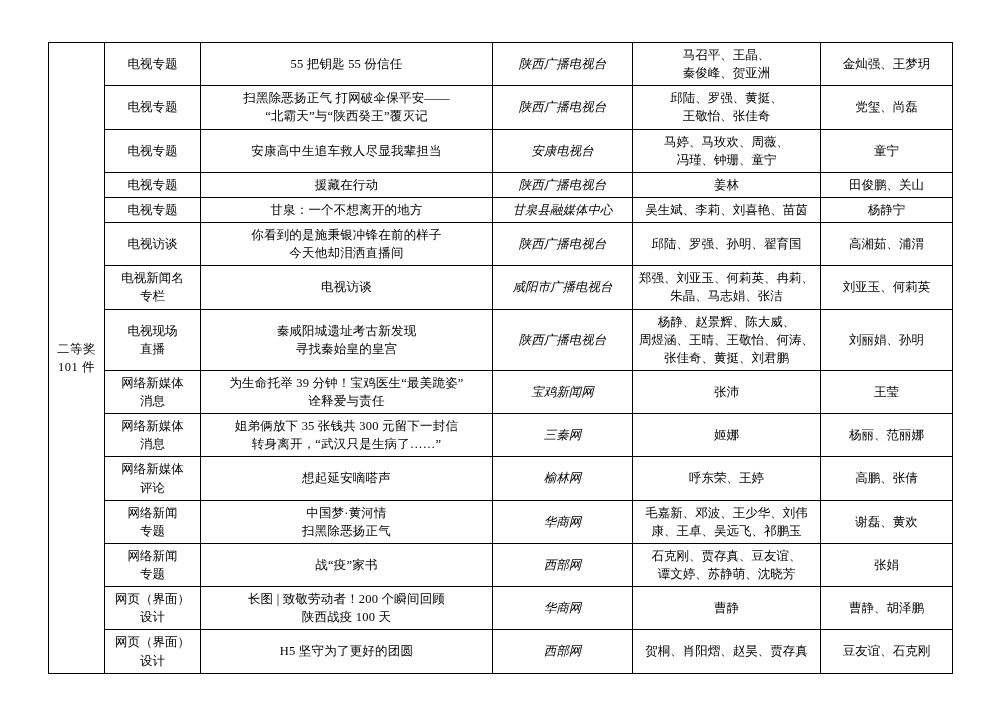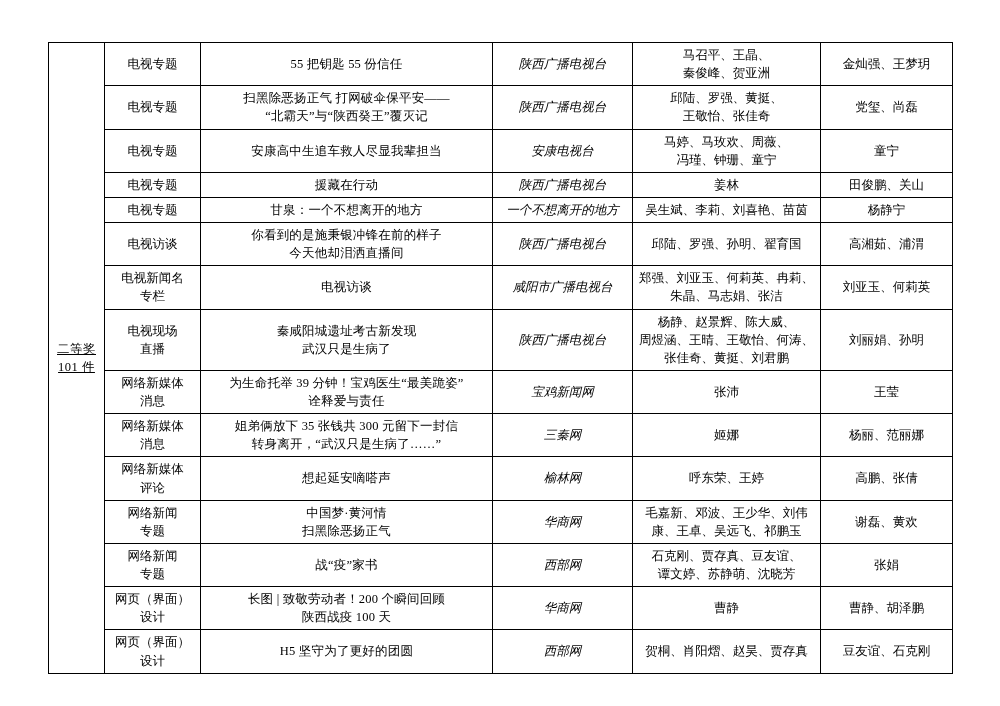--- a/index.html
+++ b/index.html
@@ -46,21 +46,20 @@
   col.c-cat    { width: 96px; }
   col.c-title  { width: 292px; }
   col.c-unit   { width: 140px; }
   col.c-author { width: 188px; }
   col.c-editor { width: 132px; }
 
   td.grade-cell {
     font-size: 13px;
     line-height: 1.5;
     letter-spacing: 0.5px;
-    text-decoration: underline;
   }
   td.cat-cell {
     font-size: 12.5px;
     line-height: 1.5;
   }
   td.title-cell {
     font-size: 12.5px;
     line-height: 1.55;
     letter-spacing: 0.2px;
     margin-left: 8px;
@@ -172,21 +171,21 @@
             </td>
           </tr>
           <tr>
             <td class="cat-cell">
               <span class="ln">电视专题</span>
             </td>
             <td class="title-cell">
               <span class="ln">甘泉：一个不想离开的地方</span>
             </td>
             <td class="unit-cell">
-              <span class="ln">一个不想离开的地方</span>
+              <span class="ln">甘泉县融媒体中心</span>
             </td>
             <td class="author-cell">
               <span class="ln">吴生斌、李莉、刘喜艳、苗茵</span>
             </td>
             <td class="editor-cell">
               <span class="ln">杨静宁</span>
             </td>
           </tr>
           <tr>
             <td class="cat-cell">
@@ -225,21 +224,21 @@
               <span class="ln">刘亚玉、何莉英</span>
             </td>
           </tr>
           <tr>
             <td class="cat-cell">
               <span class="ln">电视现场</span>
               <span class="ln">直播</span>
             </td>
             <td class="title-cell">
               <span class="ln">秦咸阳城遗址考古新发现</span>
-              <span class="ln">武汉只是生病了</span>
+              <span class="ln">寻找秦始皇的皇宫</span>
             </td>
             <td class="unit-cell">
               <span class="ln">陕西广播电视台</span>
             </td>
             <td class="author-cell">
               <span class="ln">杨静、赵景辉、陈大威、</span>
               <span class="ln">周煜涵、王晴、王敬怡、何涛、</span>
               <span class="ln">张佳奇、黄挺、刘君鹏</span>
             </td>
             <td class="editor-cell">

